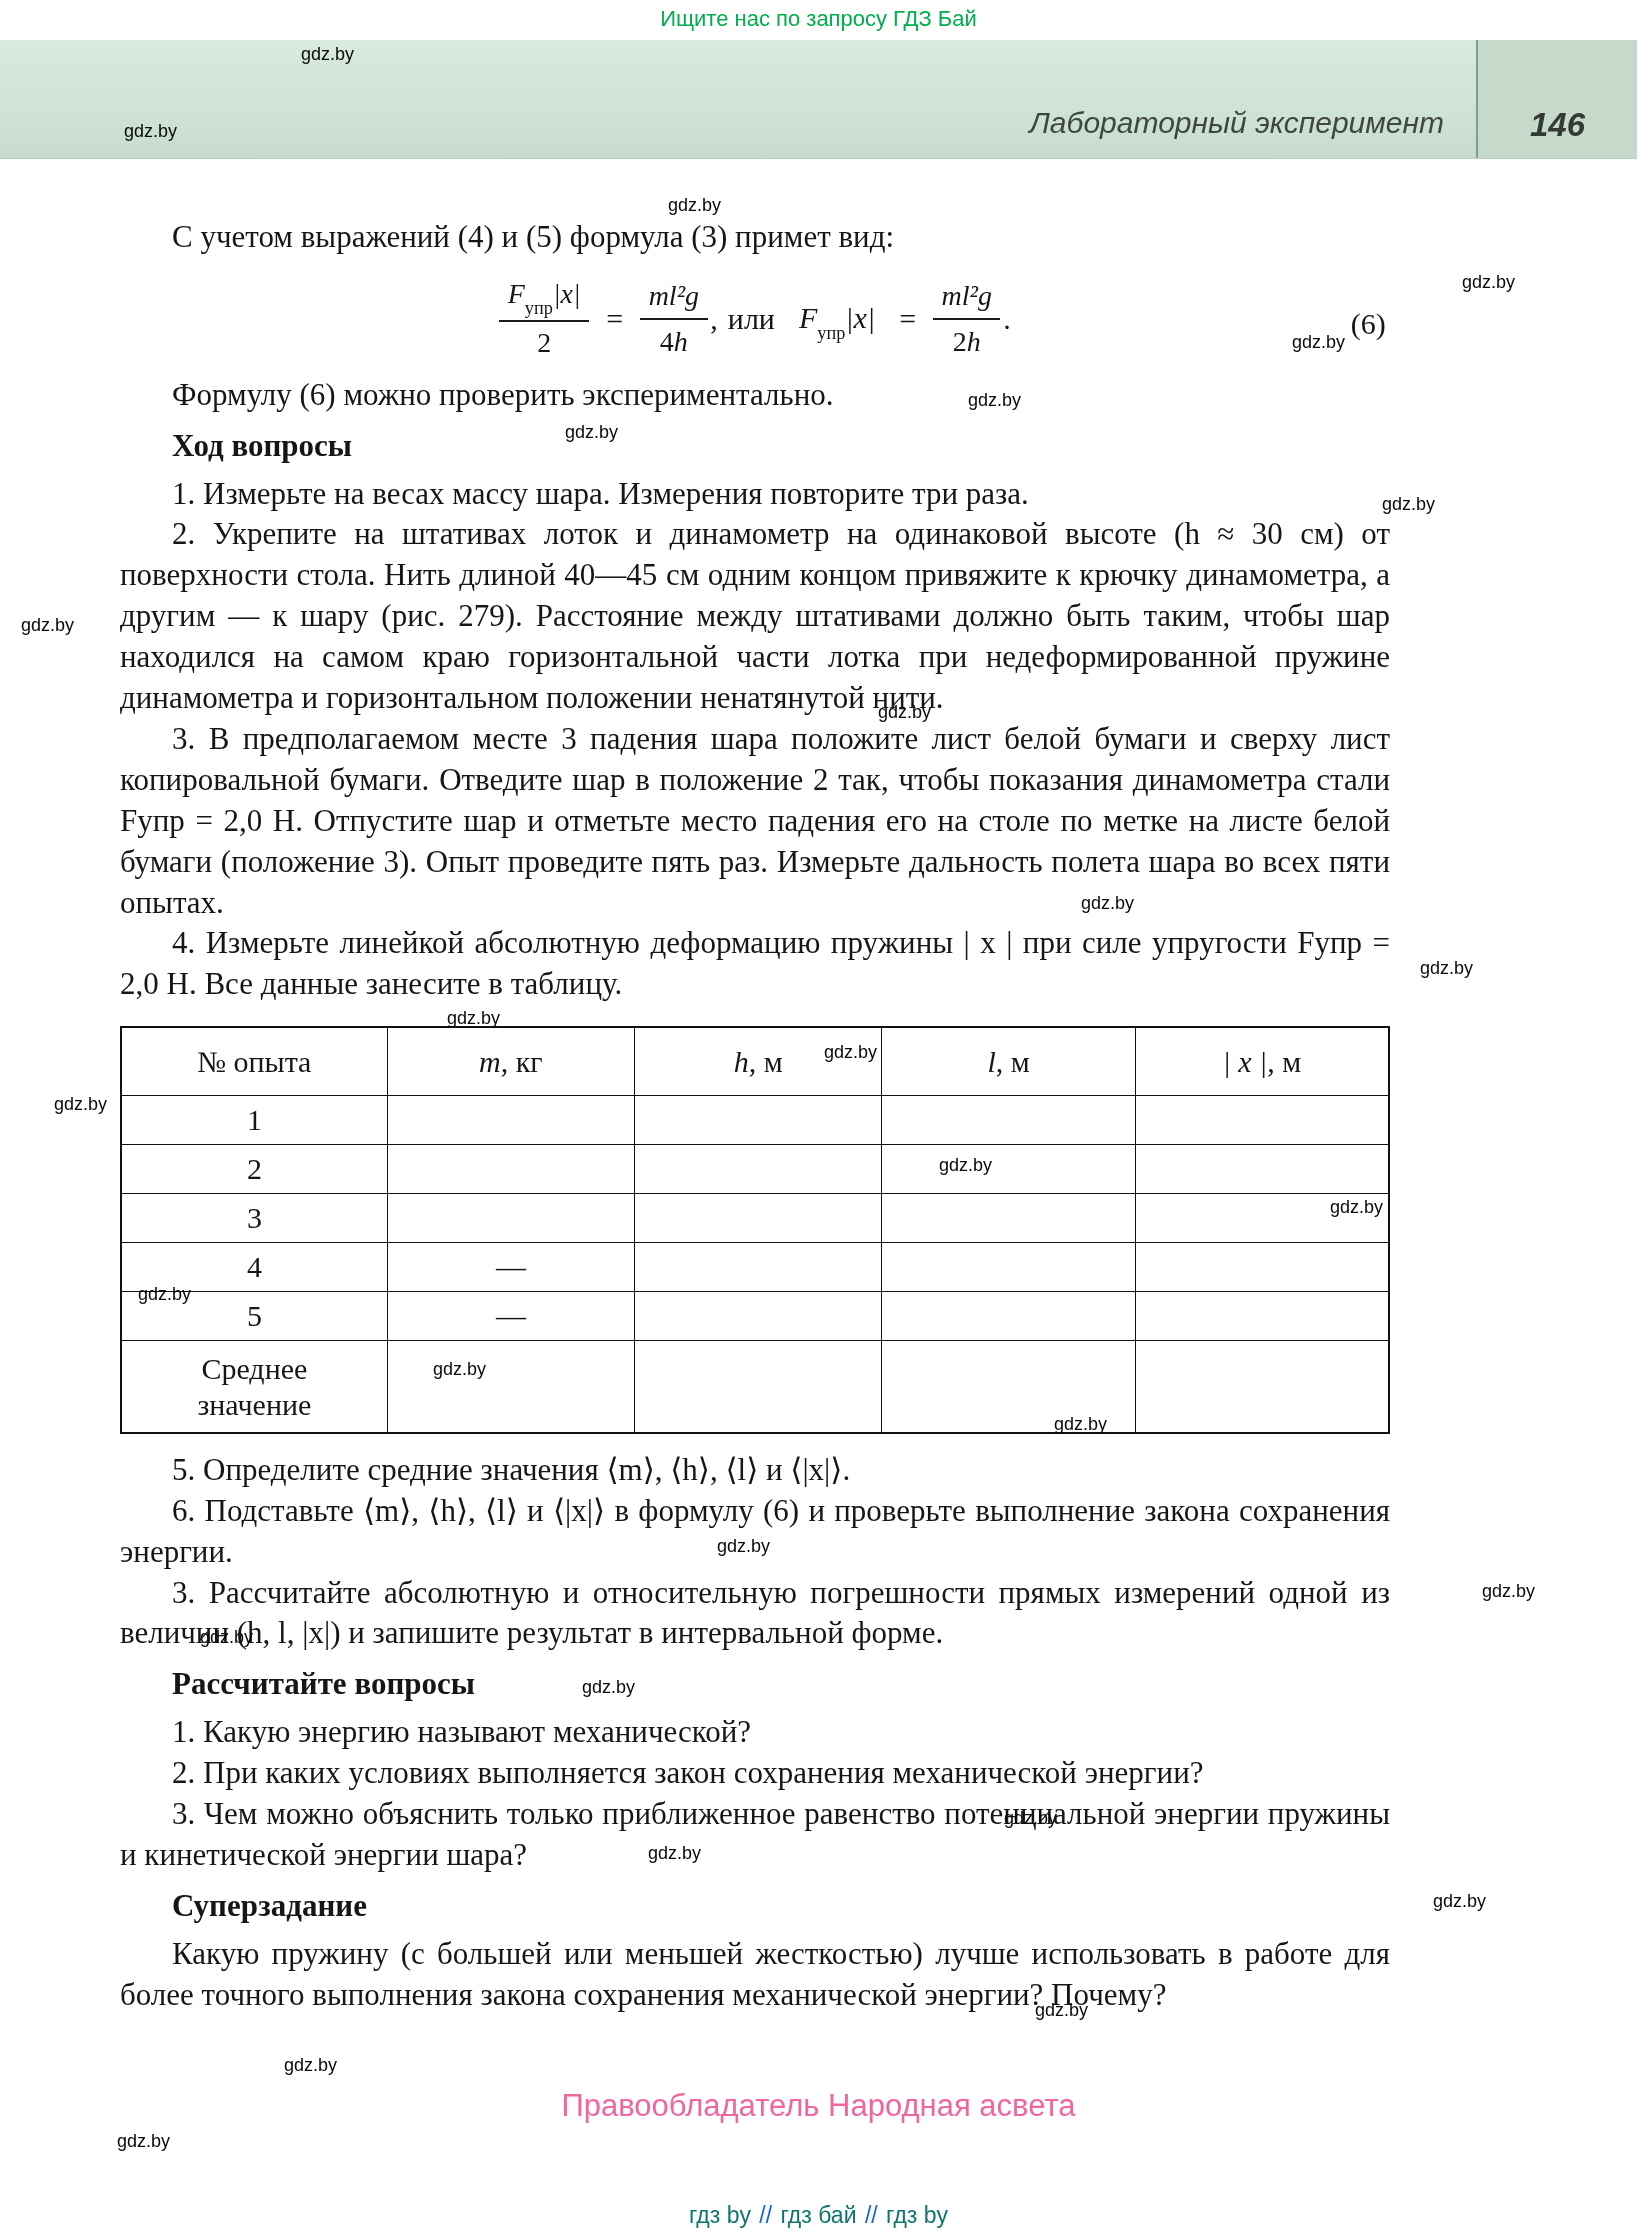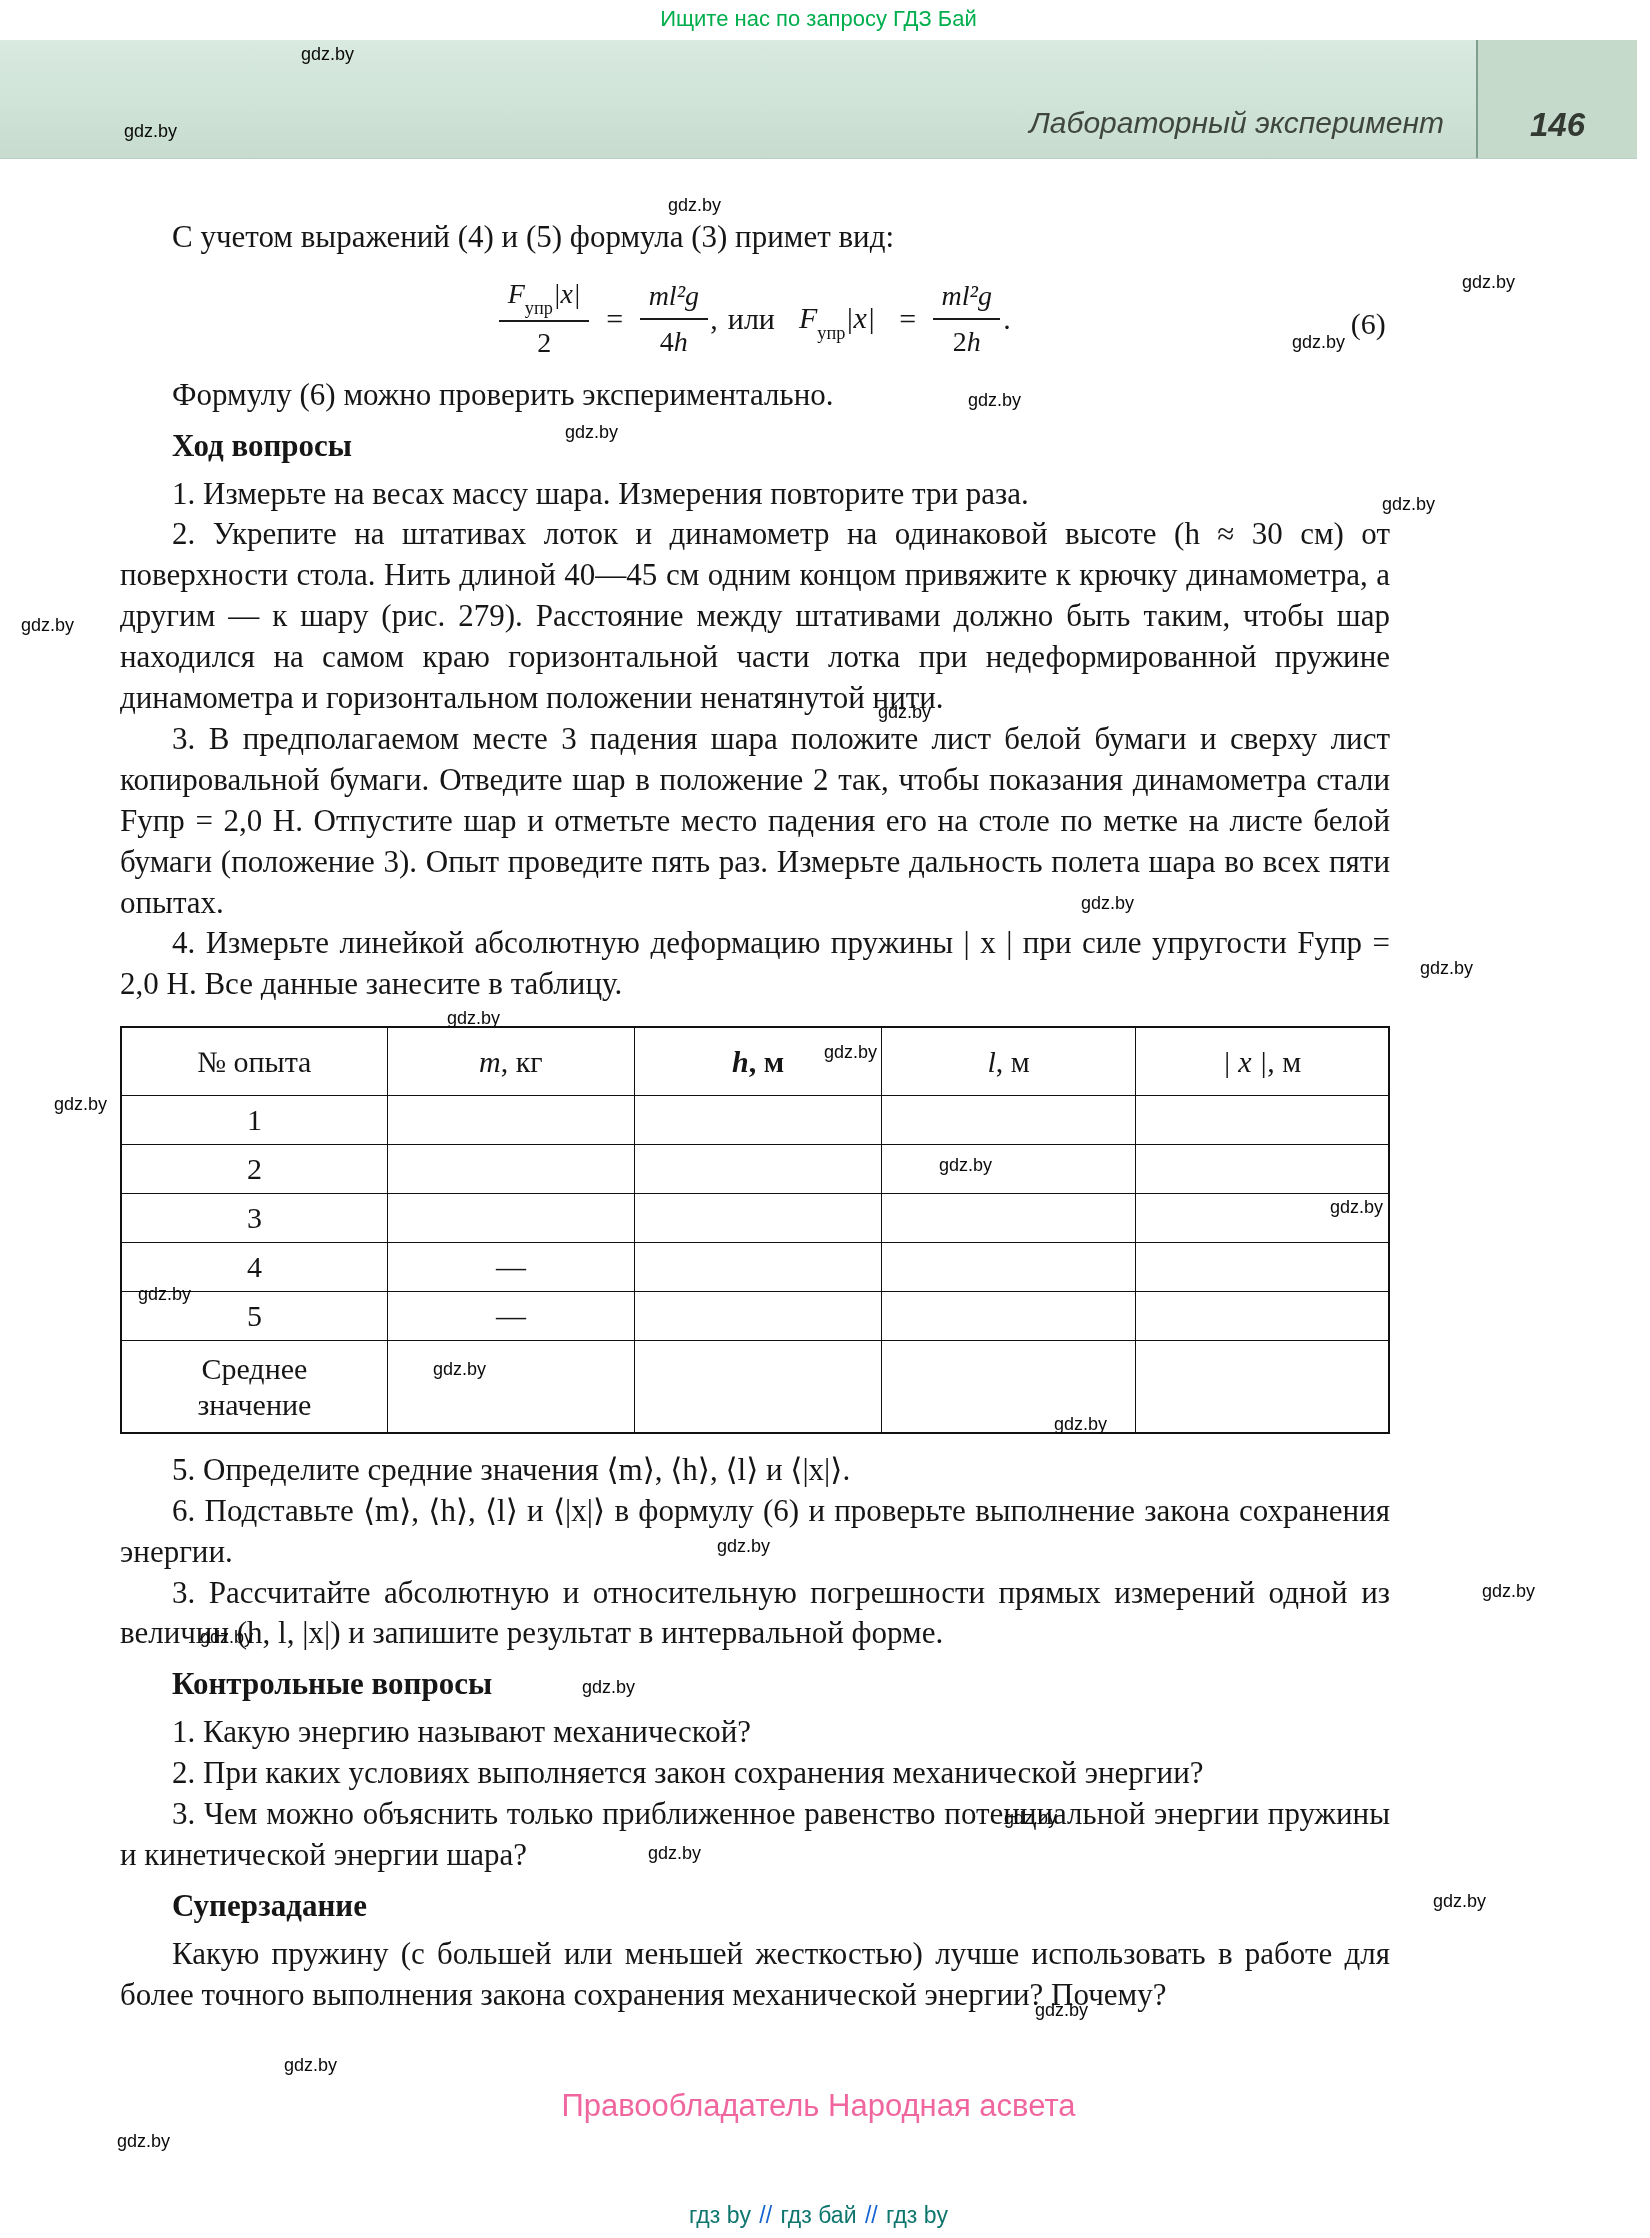--- a/index.html
+++ b/index.html
@@ -76,21 +76,21 @@
     border:1.4px solid #111; text-align:center; vertical-align:middle;
     padding:4px 7px;
   }
   .data-table th { height:68px; font-weight:normal; }
   .data-table td { height:49px; }
   .data-table td.first { white-space:pre-line; line-height:1.2; }
   .data-table tr.tall td { height:93px; }
   .data-table i { font-style:italic; }
   .data-table th:nth-child(1){ width:21%; }
   .data-table th:nth-child(2){ width:19.5%; }
-  .data-table th:nth-child(3){ width:19.5%;font-weight:bold; }
+  .data-table th:nth-child(3){ width:19.5%; }
   .data-table th:nth-child(4){ width:20%; }
   .data-table th:nth-child(5){ width:20%; }
   
   .copyright {
     position:absolute; top:2088px; left:0; width:100%;
     text-align:center;
     font-family:"Liberation Sans","DejaVu Sans",sans-serif;
     font-size:31px; color:#f0669e;
   }
   .bottom-links {
@@ -215,21 +215,21 @@
           <td></td>
           <td></td>
         </tr>
       </tbody>
     </table>
 
     <p>5. Определите средние значения ⟨m⟩, ⟨h⟩, ⟨l⟩ и ⟨|x|⟩.</p>
     <p>6. Подставьте ⟨m⟩, ⟨h⟩, ⟨l⟩ и ⟨|x|⟩ в формулу (6) и проверьте выполнение закона сохранения энергии.</p>
     <p>3. Рассчитайте абсолютную и относительную погрешности прямых измерений одной из величин (h, l, |x|) и запишите результат в интервальной форме.</p>
 
-    <h3 class="sec">Контрольные вопросы</h3>
+    <h3 class="sec">Рассчитайте вопросы</h3>
 
     <p>1. Какую энергию называют механической?</p>
     <p>2. При каких условиях выполняется закон сохранения механической энергии?</p>
     <p>3. Чем можно объяснить только приближенное равенство потенциальной энергии пружины и кинетической энергии шара?</p>
 
     <h3 class="sec">Суперзадание</h3>
 
     <p>Какую пружину (с большей или меньшей жесткостью) лучше использовать в работе для более точного выполнения закона сохранения механической энергии? Почему?</p>
 
   </main>

